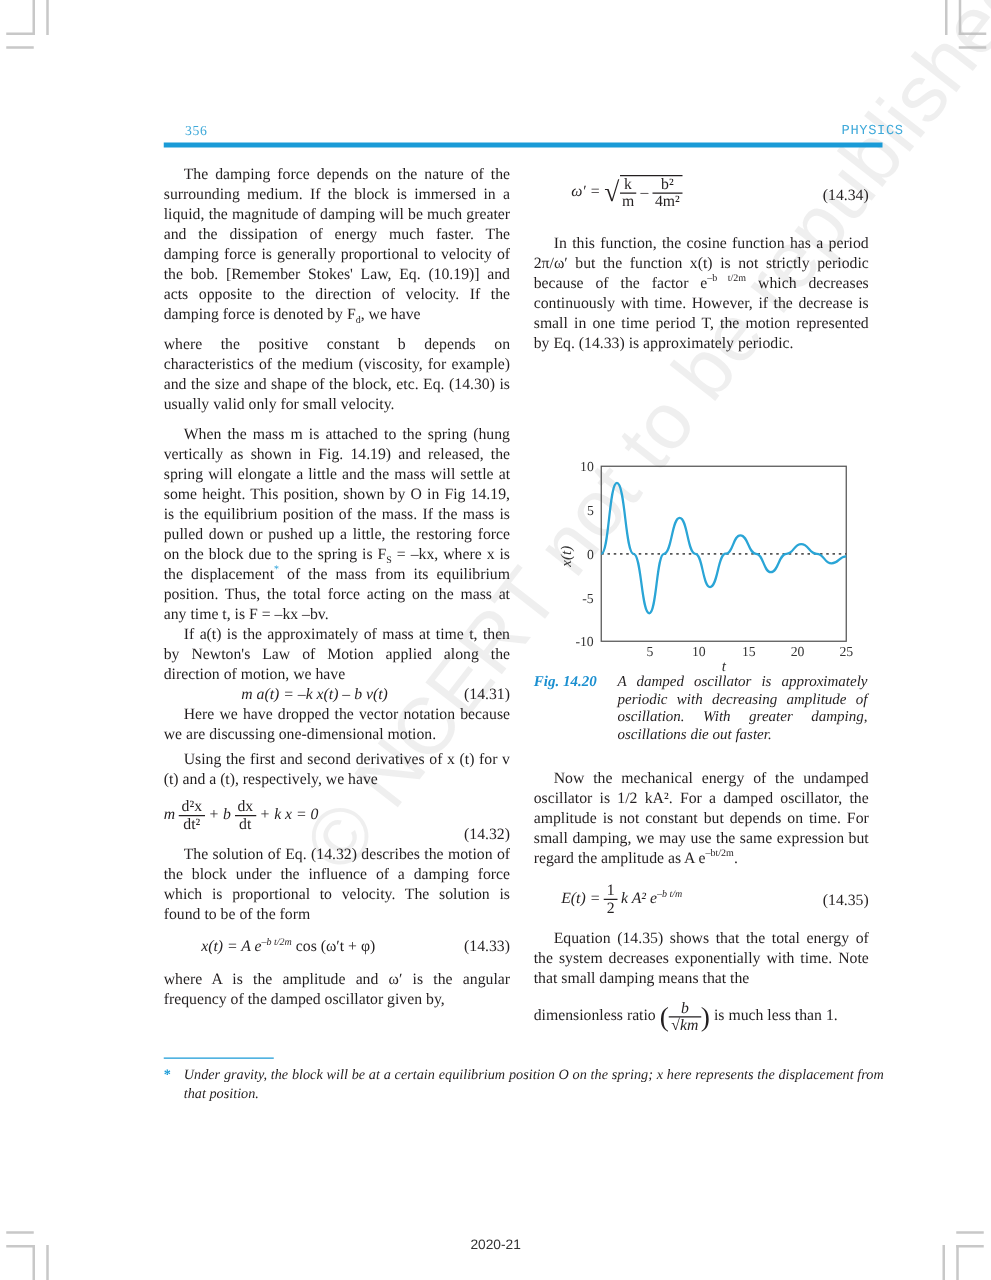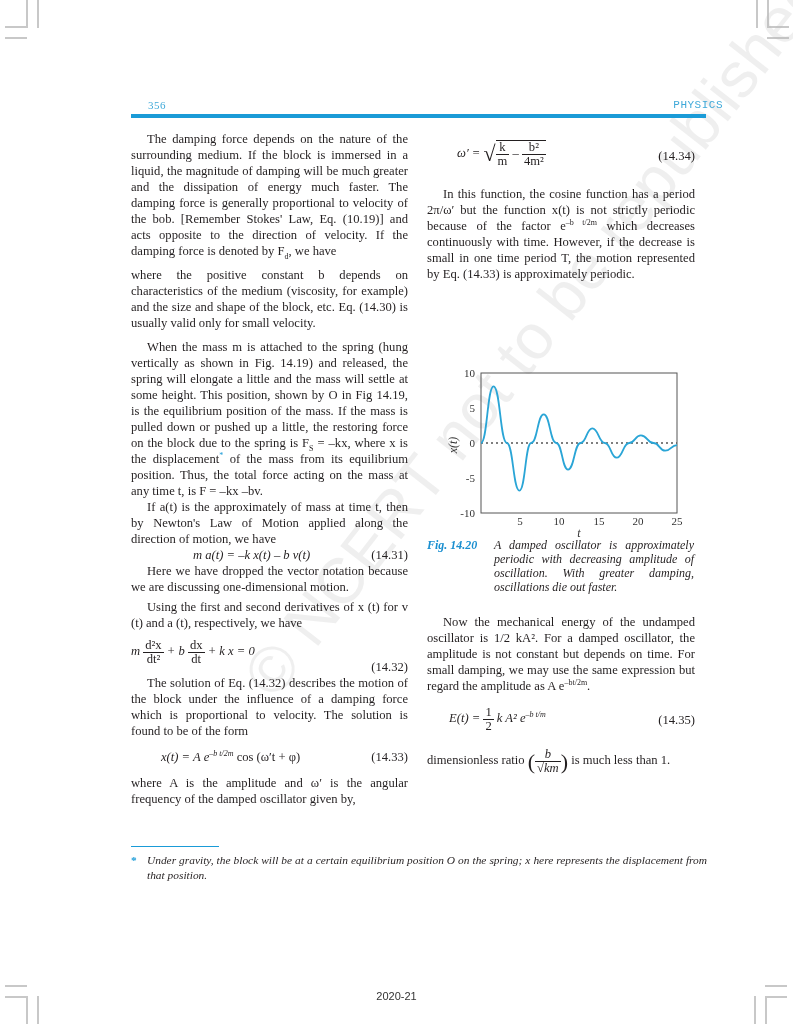--- a/index.html
+++ b/index.html
@@ -139,20 +139,21 @@
 <div class="col" style="left:427px; top:614px; width:268px;">
   <p class="ind"><span>Now the mechanical energy of the undamped oscillator is 1/2 kA². For a damped oscillator, the amplitude is not constant but depends on time. For small damping, we may use the same expression but regard the amplitude as A e</span><sup>–bt/2m</sup><span>.</span></p>
   <div class="eq" style="height:32px; margin:12px 0 4px;">
     <span class="expr" style="left:22px; top:0;">
       <span>E(t) =</span>
       <span class="frac"><span class="top">1</span><span>2</span></span>
       <span> k A² e</span><sup>–b t/m</sup>
     </span>
     <span class="num" style="top:6px;">(14.35)</span>
   </div>
+  <p class="ind">Equation (14.35) shows that the total energy of the system decreases exponentially with time. Note that small damping means that the</p>
   <p style="margin-top:10px;">
     <span>dimensionless ratio</span>
     <span style="font-size:22px; vertical-align:middle;">(</span><span class="frac" style="font-style:italic;"><span class="top">b</span><span>√km</span></span><span style="font-size:22px; vertical-align:middle;">)</span>
     <span>is much less than 1.</span>
   </p>
 </div>
 
 <div class="footrule"></div>
 <div class="footnote">
   <span class="star">*</span>

